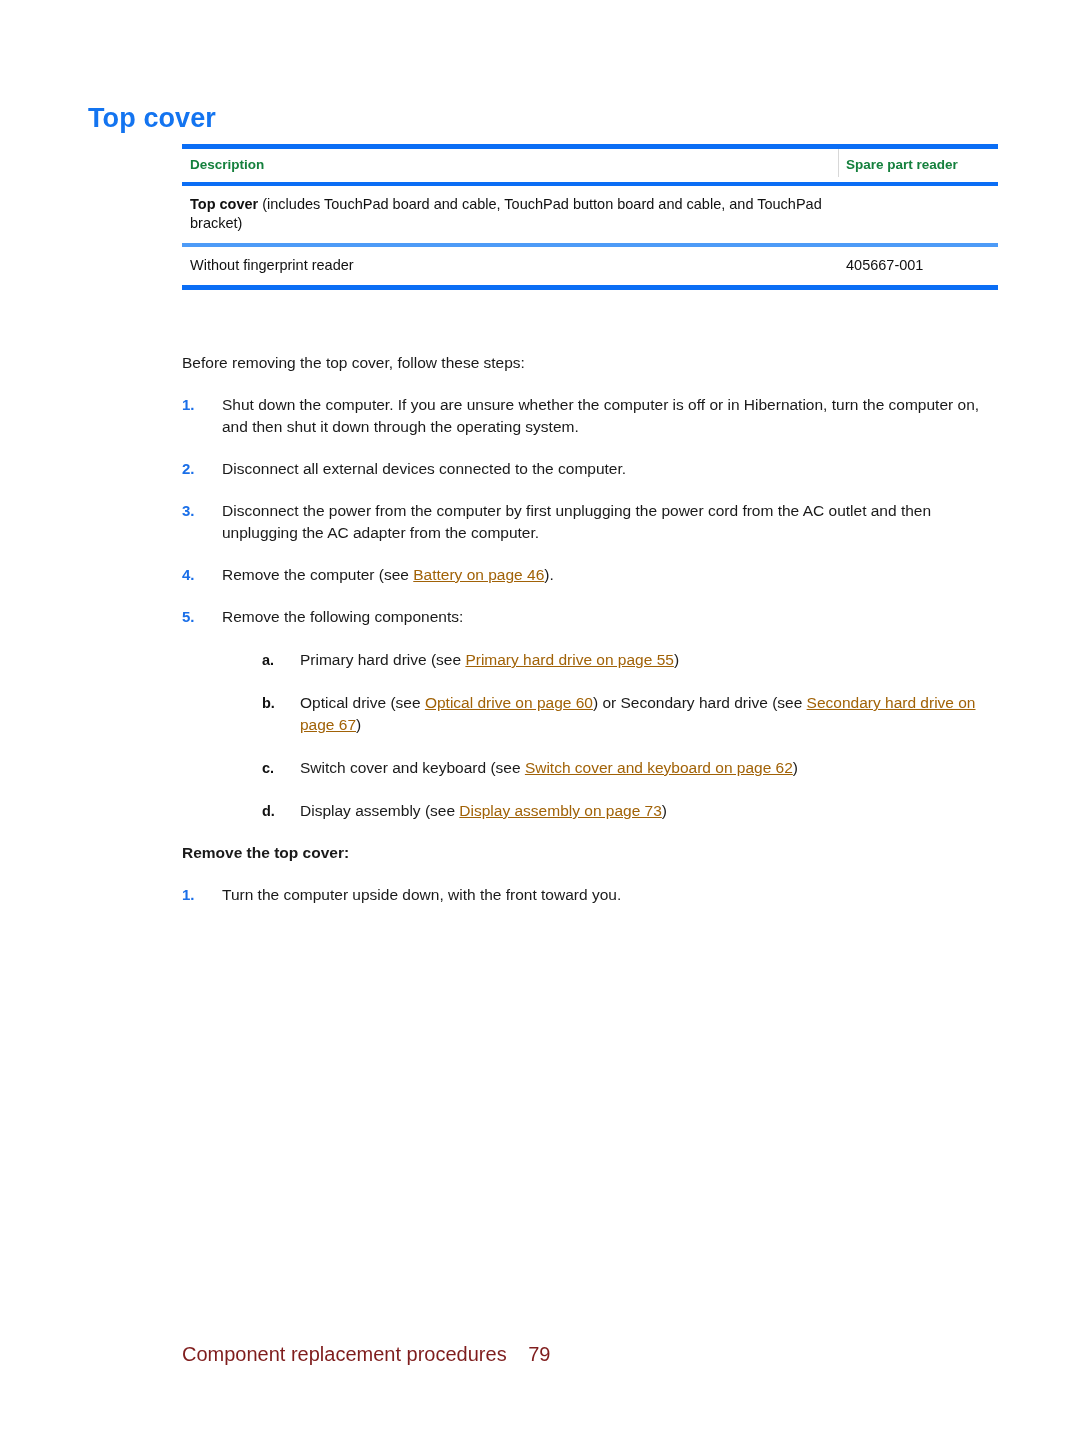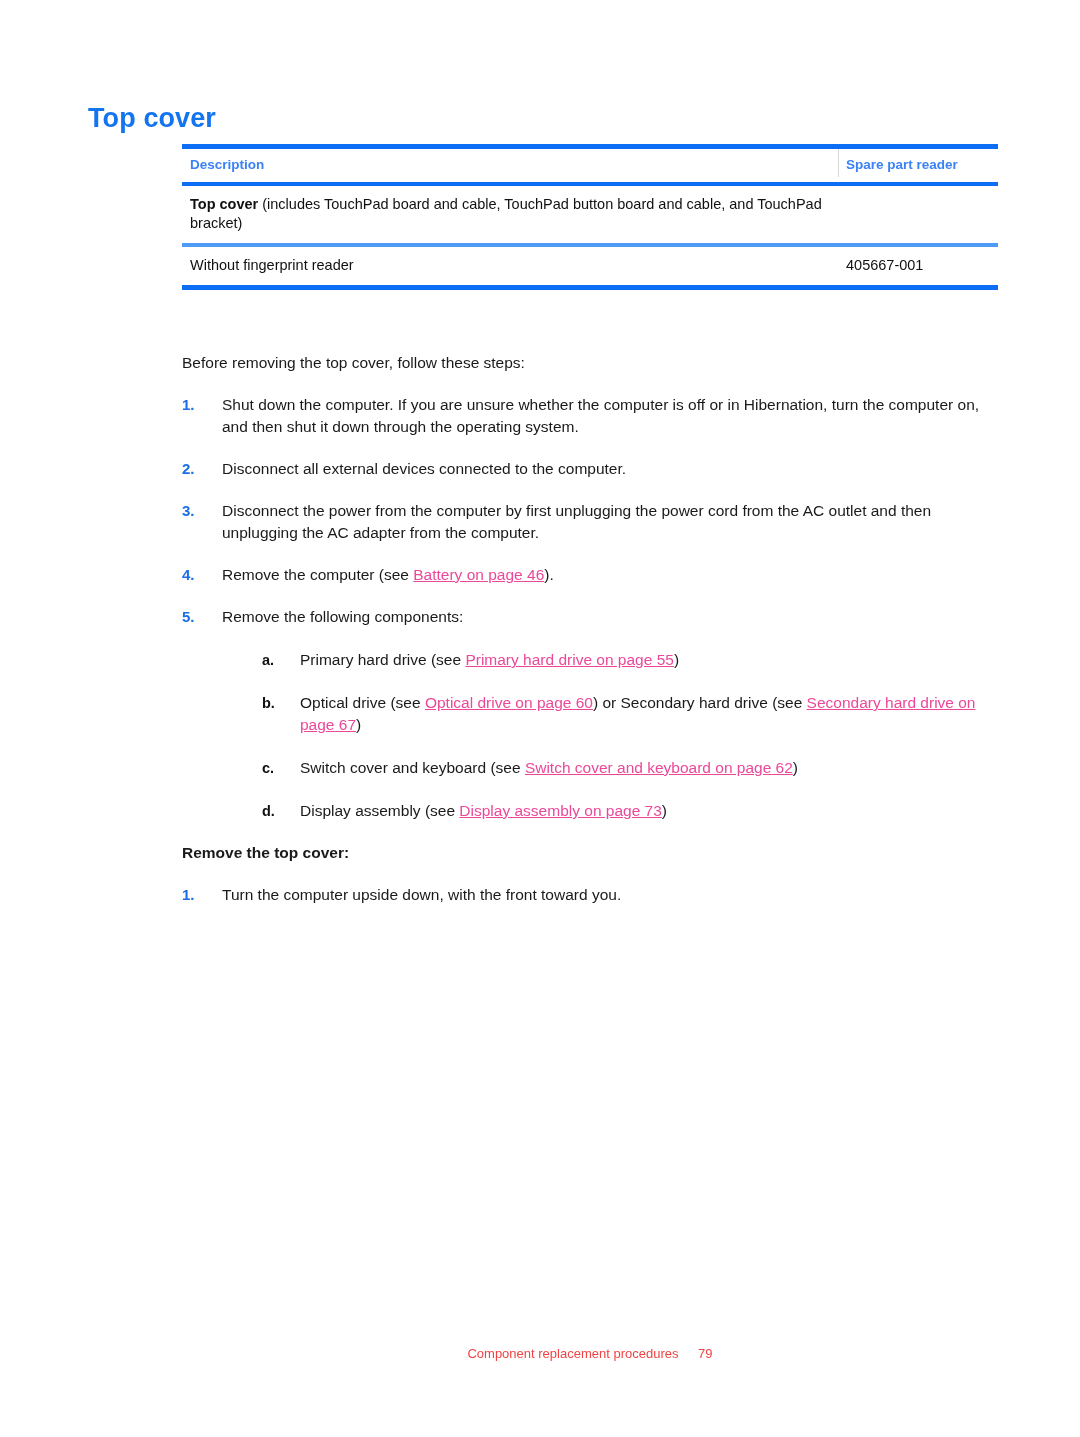--- a/index.html
+++ b/index.html
@@ -51,21 +51,21 @@
   }
   .bar-row td {
     height: 5px;
     background: #0b6ef5;
     font-size: 0;
     line-height: 0;
   }
   .thead-row td {
     font-size: 13.5px;
     font-weight: bold;
-    color: #3b82f6;
+    color: #15803d;
     padding: 8px 0 9px 8px;
     line-height: 16px;
   }
   .thin-bar-row td {
     height: 4px;
     background: #0b6ef5;
     font-size: 0;
     line-height: 0;
   }
   .body-row td {
@@ -139,39 +139,39 @@
   .marker-alpha {
     position: absolute;
     left: 0;
     top: 0;
     width: 24px;
     font-weight: bold;
     color: #111;
     font-size: 14.5px;
   }
   .xref {
-    color: #ec4899;
+    color: #a16207;
     text-decoration: underline;
     text-underline-offset: 1px;
   }
   .plain-line {
     margin: 20px 0 0 0;
     font-weight: bold;
   }
   .olist-2 { margin-top: 20px; }
 
   
   .footer {
     position: absolute;
     left: 182px;
     right: 82px;
     top: 1344px;
-    text-align: center;
-    font-size: 13px;
-    color: #ef4444;
+    text-align: left;
+    font-size: 20px;
+    color: #7f1d1d;
     line-height: 20px;
   }
   .footer-page {
     display: inline-block;
     margin-left: 16px;
   }
 </style>
 </head>
 <body>
 

